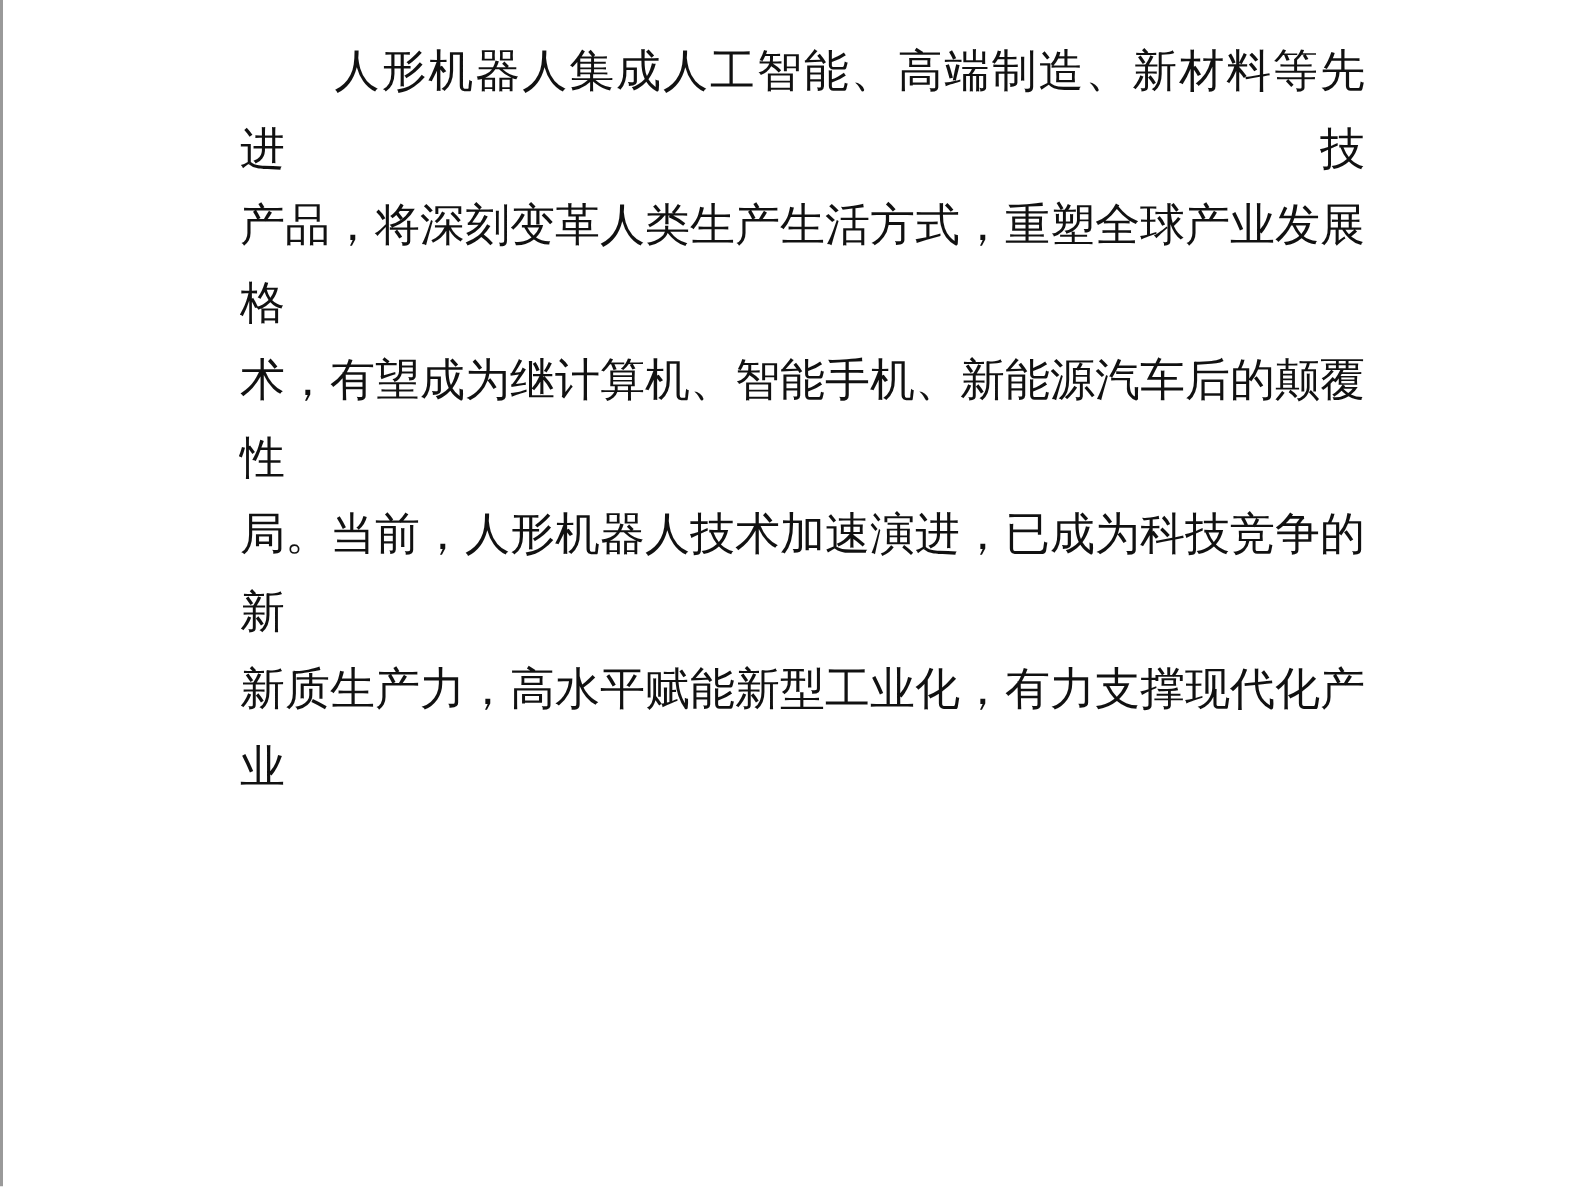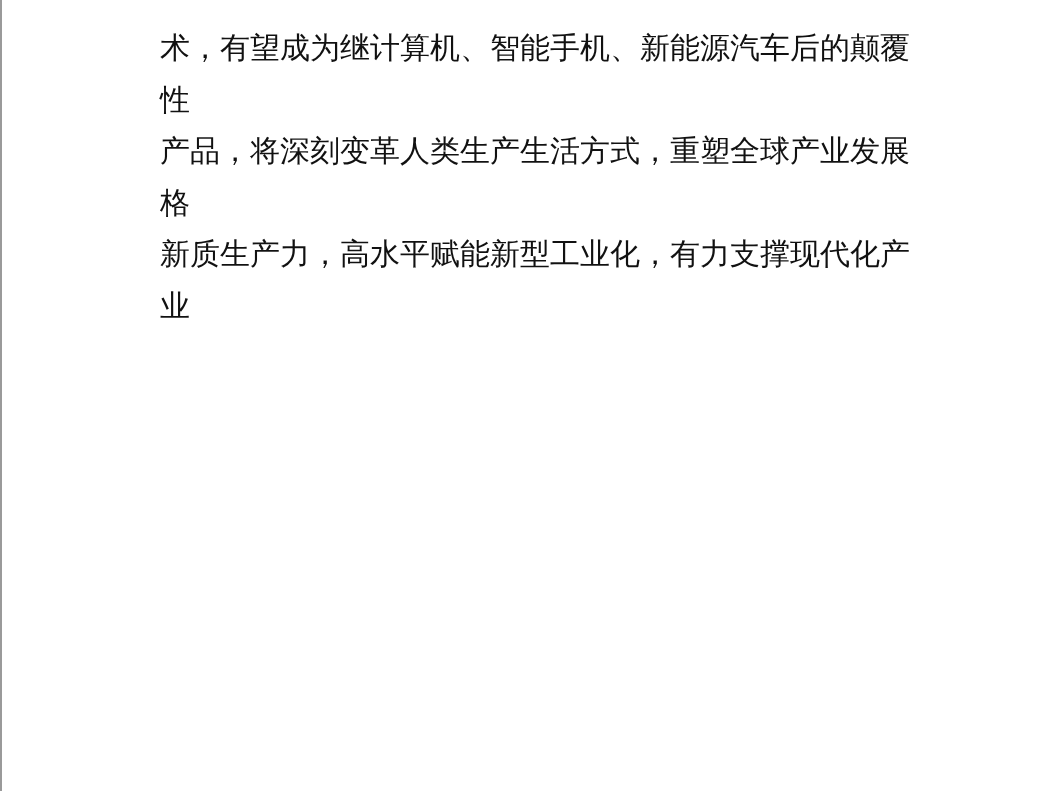--- a/index.html
+++ b/index.html
@@ -45,20 +45,22 @@
   }
 </style>
 </head>
 <body>
 
 <div class="page">
   <div class="content">
 
 
     <div>
+      <div class="line indent justify-last">人形机器人集成人工智能、高端制造、新材料等先进技</div>
+      <div class="line justify-last">产品，将深刻变革人类生产生活方式，重塑全球产业发展格</div>
       <div class="line justify-last">术，有望成为继计算机、智能手机、新能源汽车后的颠覆性</div>
-      <div class="line justify-last">产品，将深刻变革人类生产生活方式，重塑全球产业发展格</div>
+      <div class="line justify-last">局。当前，人形机器人技术加速演进，已成为科技竞争的新</div>
       <div class="line justify-last">新质生产力，高水平赋能新型工业化，有力支撑现代化产业</div>
 
     </div>
 
   </div>
 </div>
 
 </body></html>

